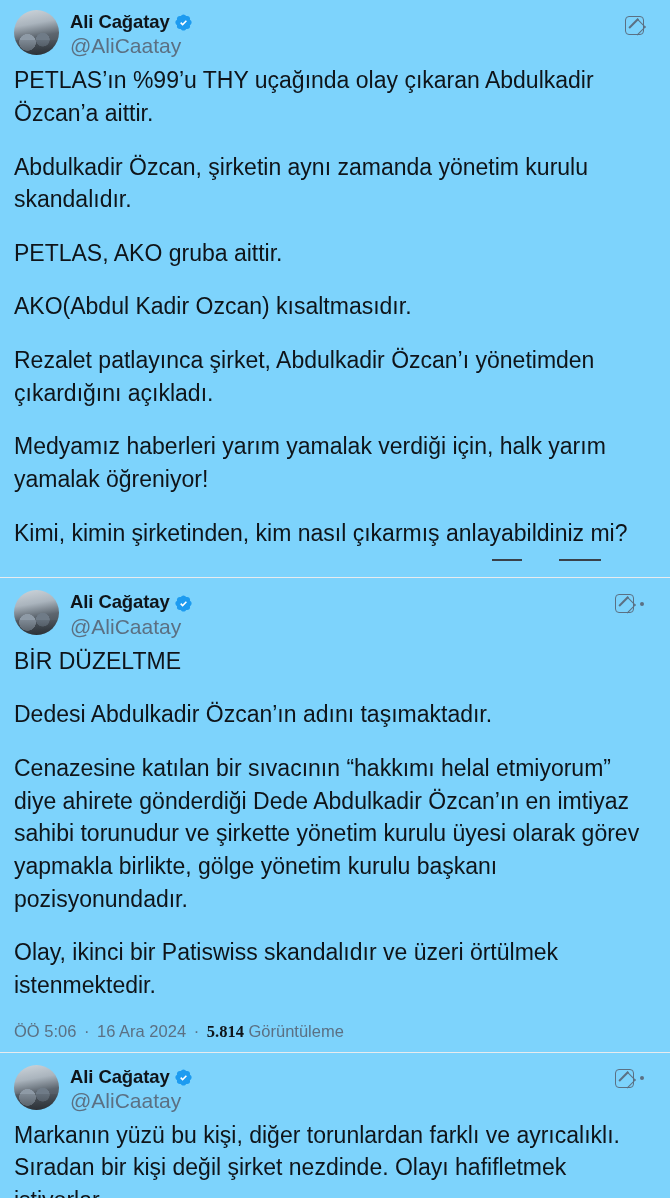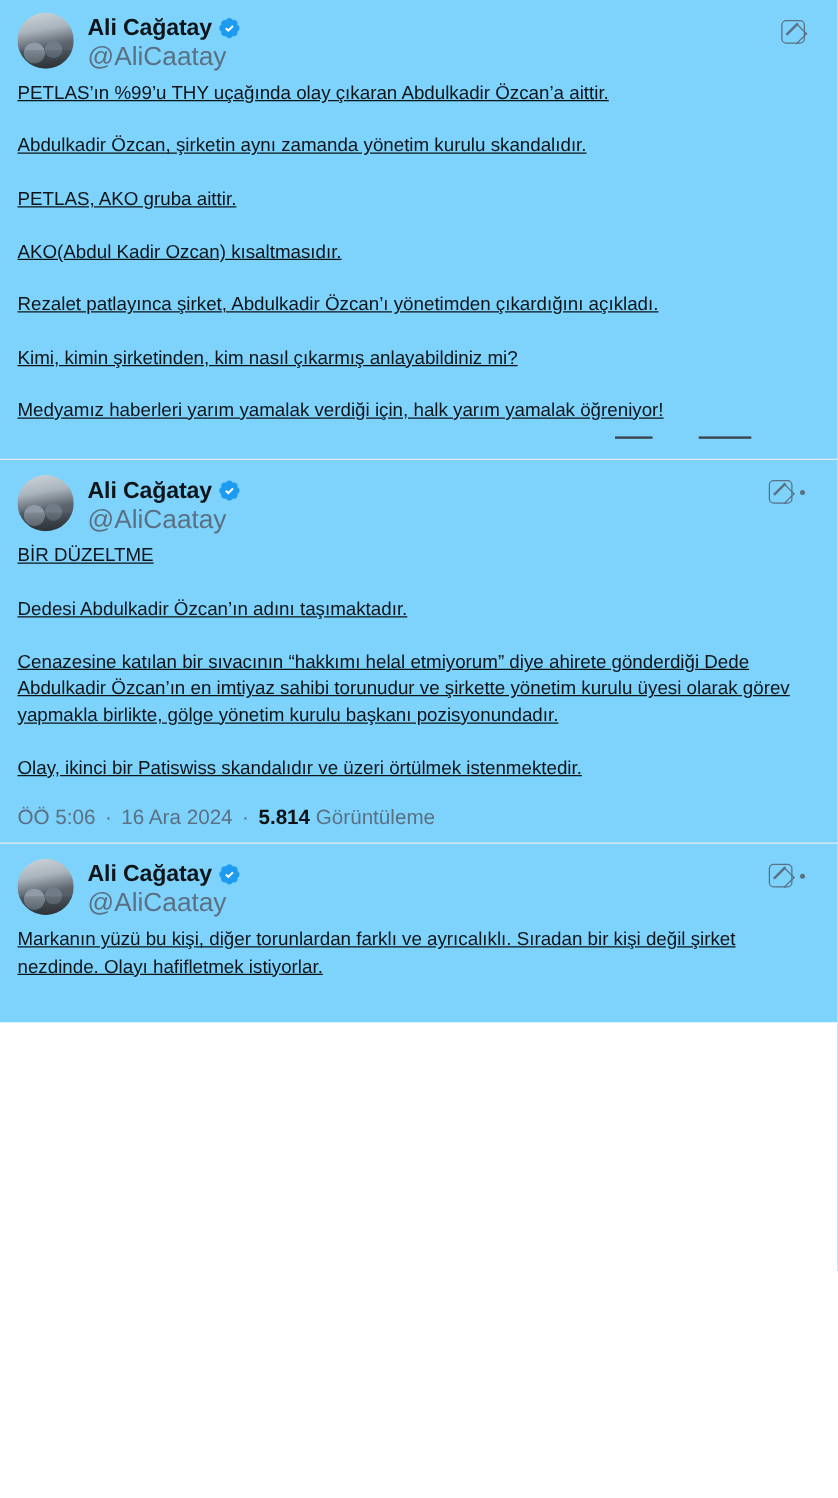--- a/index.html
+++ b/index.html
@@ -117,39 +117,39 @@
     transform: rotate(-45deg);
     transform-origin: left center;
   }
   .corner-dot {
     width: 4px;
     height: 4px;
     border-radius: 50%;
     background: #5b7083;
   }
   .body {
-    font-size: 15px;
+    font-size: 23px;
     line-height: 1.42;
     color: #0f1419;
     padding-left: 0;
-    text-decoration: underline;
   }
   .body p {
     margin: 0 0 21px 0;
   }
   .body p:last-child { margin-bottom: 0; }
   .meta {
     font-size: 16.5px;
     color: #5b7083;
     margin-top: 20px;
     padding-bottom: 4px;
   }
   .meta b {
     color: #0f1419;
     font-weight: bold;
+    font-family: Liberation Serif, serif;
   }
   .meta .sep { padding: 0 3px; }
   .partial-strip {
     position: relative;
     height: 16px;
     margin-top: 10px;
     overflow: hidden;
   }
   .partial-strip span {
     position: absolute;
@@ -188,22 +188,22 @@
         </div>
         <div class="handle">@AliCaatay</div>
       </div>
     </div>
     <div class="body">
       <p>PETLAS’ın %99’u THY uçağında olay çıkaran Abdulkadir Özcan’a aittir.</p>
       <p>Abdulkadir Özcan, şirketin aynı zamanda yönetim kurulu skandalıdır.</p>
       <p>PETLAS, AKO gruba aittir.</p>
       <p>AKO(Abdul Kadir Ozcan) kısaltmasıdır.</p>
       <p>Rezalet patlayınca şirket, Abdulkadir Özcan’ı yönetimden çıkardığını açıkladı.</p>
+      <p>Medyamız haberleri yarım yamalak verdiği için, halk yarım yamalak öğreniyor!</p>
       <p>Kimi, kimin şirketinden, kim nasıl çıkarmış anlayabildiniz mi?</p>
-      <p>Medyamız haberleri yarım yamalak verdiği için, halk yarım yamalak öğreniyor!</p>
     </div>
     <div class="partial-strip">
       <span class="ps1"></span>
       <span class="ps2"></span>
     </div>
   </div>
 
   <div class="tweet t2">
     <div class="action-corner">
       <div class="share-box"></div>

